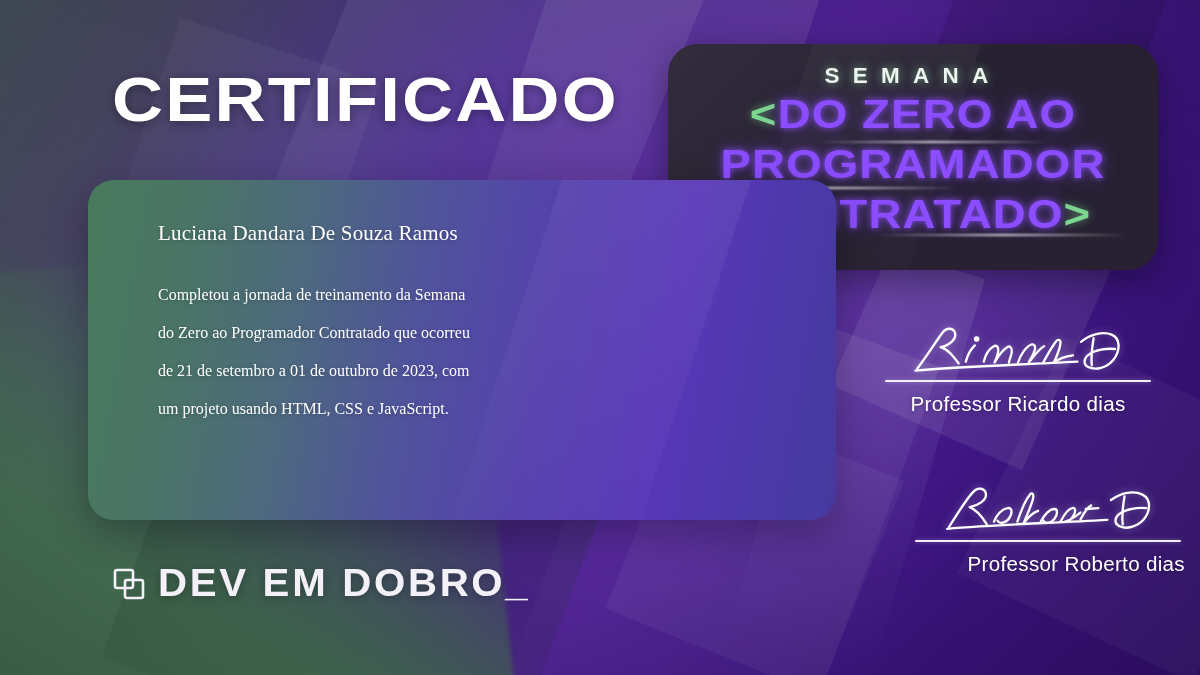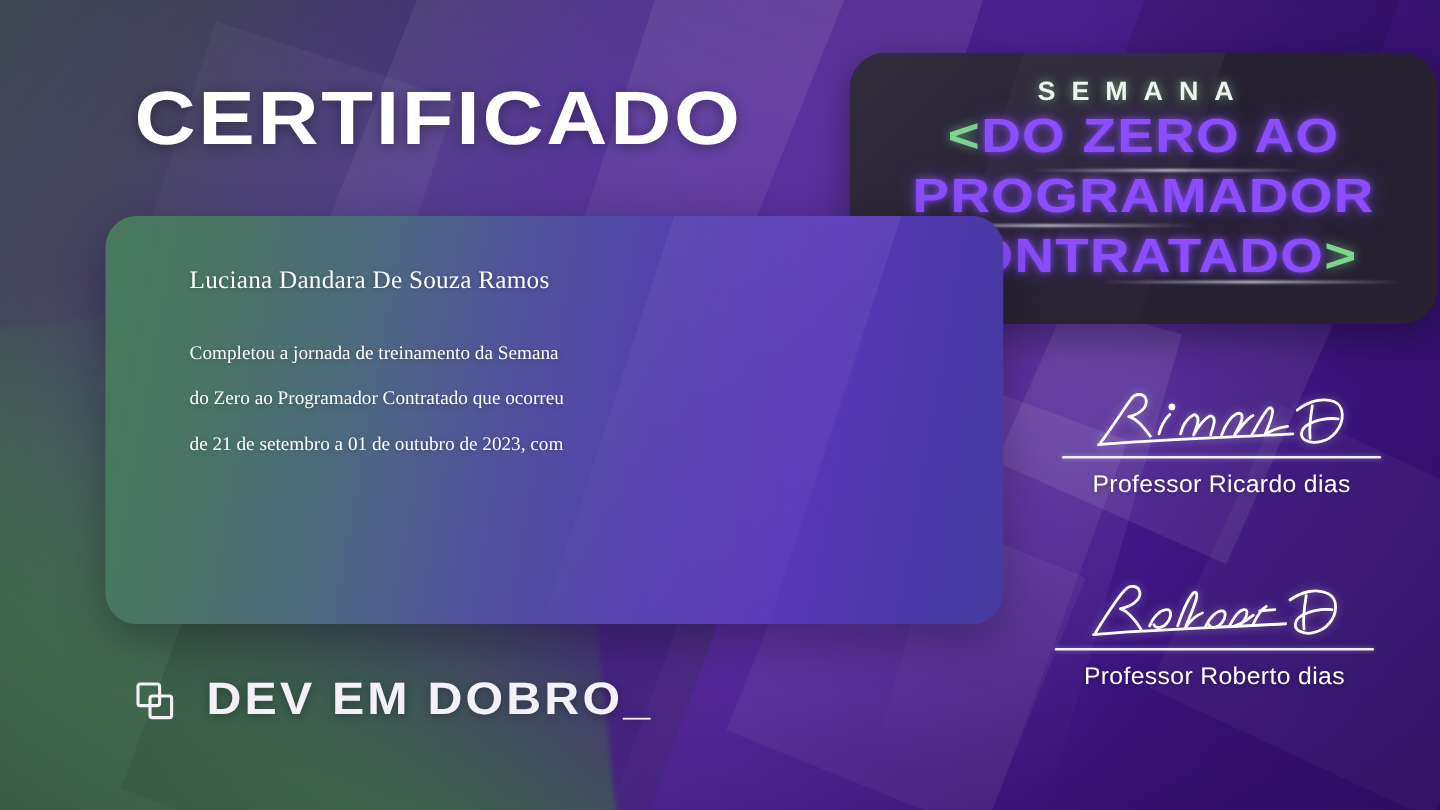--- a/index.html
+++ b/index.html
@@ -131,21 +131,21 @@
     color: #ffffff;
     transform: scaleX(1.12);
     transform-origin: left center;
     text-shadow: 0 2px 10px rgba(0,0,0,0.35);
     white-space: nowrap;
   }
 
   
   .badge {
     position: absolute;
-    left: 708px;
+    left: 668px;
     top: 44px;
     width: 490px;
     height: 226px;
     border-radius: 30px;
     background:
       linear-gradient(135deg, rgba(255,255,255,0.05) 0%, rgba(255,255,255,0) 45%),
       #272132;
     box-shadow: 0 10px 34px rgba(0,0,0,0.38);
     overflow: hidden;
   }
@@ -246,21 +246,21 @@
   }
   .description p { margin: 0; }
 
   
   .signature-block {
     position: absolute;
     width: 266px;
     text-align: center;
   }
   .sig-ricardo { left: 885px; top: 322px; }
-  .sig-roberto { left: 879px; top: 482px; }
+  .sig-roberto { left: 915px; top: 482px; text-align: right; }
   .sig-mark {
     height: 54px;
     display: block;
     margin: 0 auto;
     filter: drop-shadow(0 0 4px rgba(255,255,255,0.35));
   }
   .sig-rule {
     width: 100%;
     height: 2px;
     background: #f2eef8;
@@ -277,21 +277,21 @@
     text-shadow: 0 1px 4px rgba(0,0,0,0.3);
   }
 
   
   .brand {
     position: absolute;
     left: 112px;
     top: 562px;
     display: flex;
     align-items: center;
-    gap: 26px;
+    gap: 12px;
   }
   .brand-icon { display: block; }
   .brand-text {
     font-size: 38px;
     font-weight: bold;
     letter-spacing: 2.5px;
     color: #f3f1f7;
     transform: scaleX(1.06);
     transform-origin: left center;
     white-space: nowrap;
@@ -333,20 +333,21 @@
     </div>
   </div>
 
   <div class="body-card">
     <div class="card-sheen"></div>
     <div class="recipient">Luciana Dandara De Souza Ramos</div>
     <div class="description">
       <p>Completou a jornada de treinamento da Semana</p>
       <p>do Zero ao Programador Contratado que ocorreu</p>
       <p>de 21 de setembro a 01 de outubro de 2023, com</p>
+      <p>um projeto usando HTML, CSS e JavaScript.</p>
     </div>
   </div>
 
   <div class="signature-block sig-ricardo">
     <svg class="sig-mark" viewBox="0 0 260 60" aria-hidden="true">
       <g fill="none" stroke="#ffffff" stroke-width="2.6" stroke-linecap="round" stroke-linejoin="round">
         <path d="M18 52 C30 36 40 20 46 12 C50 6 58 6 60 12 C62 19 54 26 44 28 C52 30 58 38 64 46"></path>
         <path d="M72 44 C74 36 78 30 82 26"></path>
         <circle cx="84" cy="19" r="1.8" fill="#ffffff"></circle>
         <path d="M92 44 C94 36 98 30 103 27 C106 25 109 28 108 33 C107 39 105 42 104 45 C108 38 113 31 118 28 C121 26 124 29 123 34 C122 40 120 42 120 45"></path>

